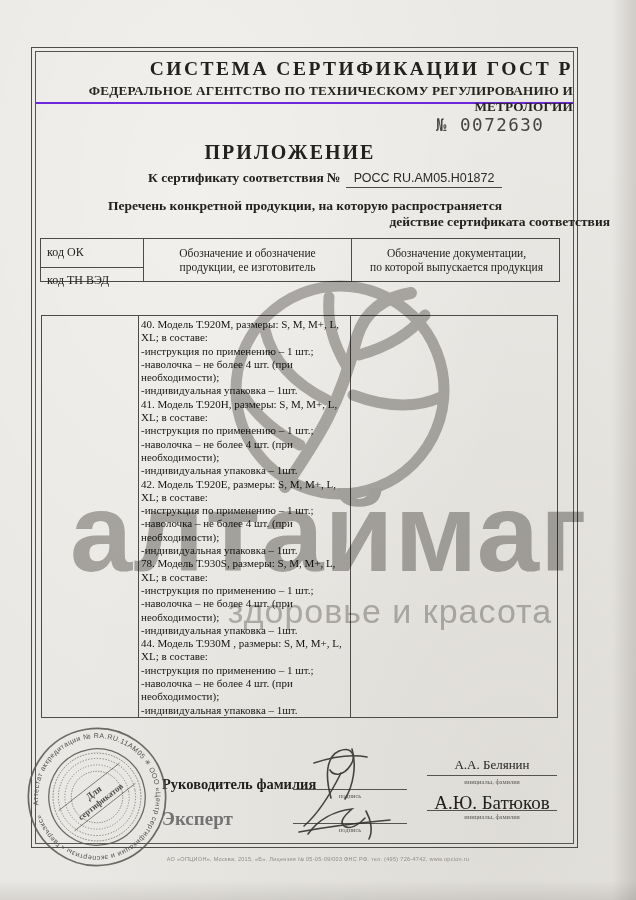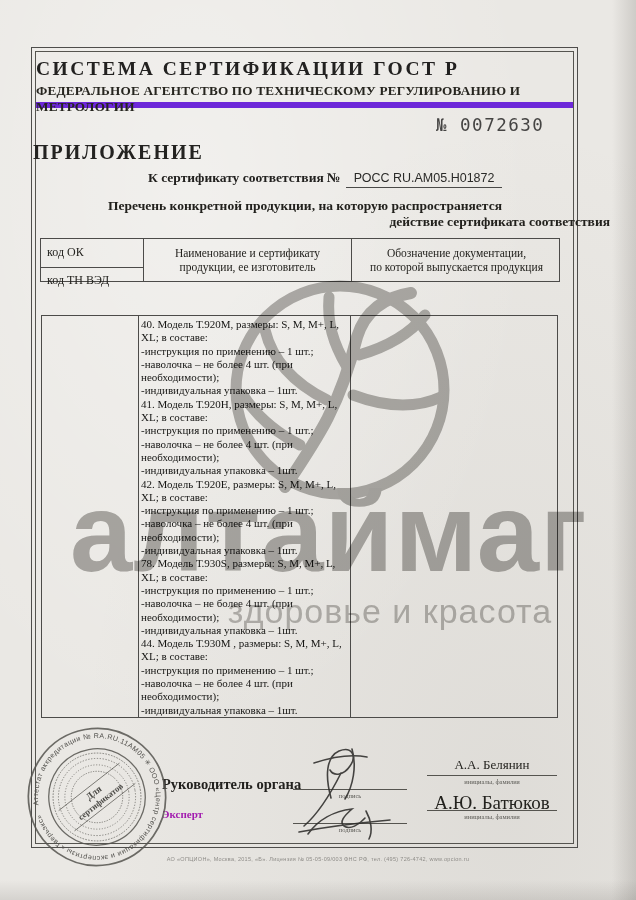--- a/index.html
+++ b/index.html
@@ -15,31 +15,31 @@
       radial-gradient(ellipse at 80% 90%, rgba(120,115,105,0.10), rgba(0,0,0,0) 60%);
     pointer-events:none;}
   .edge-right{position:absolute;top:0;right:0;width:24px;height:100%;
     background:linear-gradient(to right, rgba(0,0,0,0), rgba(60,55,50,0.16));pointer-events:none;}
   .edge-bottom{position:absolute;left:0;bottom:0;width:100%;height:20px;
     background:linear-gradient(to bottom, rgba(0,0,0,0), rgba(60,55,50,0.12));pointer-events:none;}
 
   .border-outer{position:absolute;left:31px;top:47px;width:545px;height:799px;border:1.2px solid #4e4d4b;}
   .border-inner{position:absolute;left:35px;top:51px;width:537px;height:791px;border:1px solid #55544f;}
 
-  .header-box{position:absolute;left:36px;top:52px;width:537px;height:50px;border-bottom:6px solid #6d28d9;text-align:left;}
+  .header-box{position:absolute;left:36px;top:52px;width:537px;height:50px;border-bottom:2px solid #6d28d9;text-align:right;}
   .title-main{position:absolute;left:0;top:6px;width:100%;
     font-weight:bold;font-size:19.5px;letter-spacing:2.5px;color:#222120;}
   .title-sub{position:absolute;left:0;top:31px;width:100%;
     font-weight:bold;font-size:13.2px;letter-spacing:0.2px;color:#26251f;}
 
   .form-number{position:absolute;left:436px;top:115px;
     font-family:"DejaVu Sans Mono", monospace;font-size:17.5px;letter-spacing:1.5px;color:#454443;}
 
-  .doc-title{position:absolute;left:0;top:141px;width:580px;text-align:left;
-    font-weight:bold;font-size:20px;letter-spacing:2px;color:#232220;margin-left:33px;}
+  .doc-title{position:absolute;left:0;top:141px;width:580px;text-align:center;
+    font-weight:bold;font-size:20px;letter-spacing:2px;color:#232220;}
 
   .cert-line{position:absolute;left:148px;top:168px;white-space:nowrap;}
   .cert-label{font-weight:bold;font-size:13.5px;color:#22211f;}
   .cert-value{display:inline-block;font-family:"Liberation Sans", sans-serif;font-size:12.5px;color:#2a2a28;
     border-bottom:1px solid #4a4a48;padding:0 8px 2px 8px;margin-left:5px;vertical-align:baseline;}
 
   .desc-1{position:absolute;left:0;top:198px;width:610px;text-align:center;font-weight:bold;font-size:13.5px;color:#22211d;}
   .desc-2{position:absolute;left:0;top:214px;width:610px;text-align:right;font-weight:bold;font-size:13.5px;color:#22211d;}
 
   .codes-table{position:absolute;left:40px;top:238px;width:520px;height:44px;border:1.2px solid #4c4b49;box-sizing:border-box;}
@@ -53,21 +53,21 @@
   .codes-col3{position:absolute;left:311px;top:0;width:209px;height:100%;box-sizing:border-box;
     display:flex;flex-direction:column;justify-content:center;text-align:center;font-size:11.5px;line-height:14px;color:#24231f;}
 
   .products-table{position:absolute;left:41px;top:315px;width:517px;height:403px;border:1.2px solid #4c4b49;box-sizing:border-box;}
   .products-divider-1{position:absolute;left:96px;top:0;width:0;height:100%;border-left:1.2px solid #4c4b49;}
   .products-divider-2{position:absolute;left:308px;top:0;width:0;height:100%;border-left:1.2px solid #4c4b49;}
   .products-text{position:absolute;left:99px;top:2px;width:208px;}
   .product-line{font-size:11px;line-height:13.3px;color:#161614;white-space:nowrap;overflow:visible;}
 
   .sig-label-1{position:absolute;left:162px;top:776px;font-weight:bold;font-size:14.5px;color:#22211e;}
-  .sig-label-2{position:absolute;left:162px;top:808px;font-weight:bold;font-size:11px;color:#a21caf;}
+  .sig-label-2{position:absolute;left:162px;top:808px;font-weight:bold;font-size:19px;color:#737373;}
   .sig-line-1{position:absolute;left:293px;top:789px;width:114px;border-bottom:1px solid #55544f;}
   .sig-line-2{position:absolute;left:293px;top:823px;width:114px;border-bottom:1px solid #55544f;}
   .sig-caption-1{position:absolute;left:293px;top:792px;width:114px;text-align:center;font-size:6.5px;color:#5c5b56;}
   .sig-caption-2{position:absolute;left:293px;top:826px;width:114px;text-align:center;font-size:6.5px;color:#5c5b56;}
   .name-1{position:absolute;left:427px;top:757px;width:130px;text-align:center;font-size:13px;color:#23221e;}
   .name-2{position:absolute;left:427px;top:792px;width:130px;text-align:center;font-size:19px;color:#23221e;text-decoration:underline;}
   .name-line-1{position:absolute;left:427px;top:775px;width:130px;border-bottom:1px solid #55544f;}
   .name-line-2{position:absolute;left:427px;top:810px;width:130px;border-bottom:1px solid #55544f;}
   .name-caption-1{position:absolute;left:427px;top:778px;width:130px;text-align:center;font-size:6.5px;color:#5c5b56;}
   .name-caption-2{position:absolute;left:427px;top:813px;width:130px;text-align:center;font-size:6.5px;color:#5c5b56;}
@@ -106,21 +106,21 @@
 
   <div class="desc-1">Перечень конкретной продукции,  на которую распространяется</div>
   <div class="desc-2">действие сертификата соответствия</div>
 
   <div class="codes-table">
     <div class="codes-col1">
       <div class="codes-cell-top">код ОК</div>
       <div class="codes-cell-bottom">код ТН ВЭД</div>
     </div>
     <div class="codes-col2">
-      <div>Наименование и сертификату</div>
+      <div>Обозначение и обозначение</div>
       <div>продукции, ее изготовитель</div>
     </div>
     <div class="codes-col3">
       <div>Обозначение документации,</div>
       <div>по которой выпускается продукция</div>
     </div>
   </div>
 
   <div class="products-table">
     <div class="products-divider-1"></div>
@@ -152,21 +152,21 @@
         <div class="product-line"> -индивидуальная упаковка – 1шт.</div>
         <div class="product-line">44. Модель Т.930М , размеры:  S, M, M+, L,</div>
         <div class="product-line">XL; в составе:</div>
         <div class="product-line">-инструкция по применению – 1 шт.;</div>
         <div class="product-line">-наволочка  – не более 4 шт. (при</div>
         <div class="product-line">необходимости);</div>
         <div class="product-line"> -индивидуальная упаковка – 1шт.</div>
       </div>
   </div>
 
-  <div class="sig-label-1">Руководитель органа</div>
+  <div class="sig-label-1">Руководитель фамилия</div>
   <div class="sig-label-2">Эксперт</div>
   <div class="sig-line-1"></div>
   <div class="sig-caption-1">подпись</div>
   <div class="sig-line-2"></div>
   <div class="sig-caption-2">подпись</div>
   <div class="name-1">А.А. Белянин</div>
   <div class="name-line-1"></div>
   <div class="name-caption-1">инициалы, фамилия</div>
   <div class="name-2">А.Ю. Батюков</div>
   <div class="name-line-2"></div>

